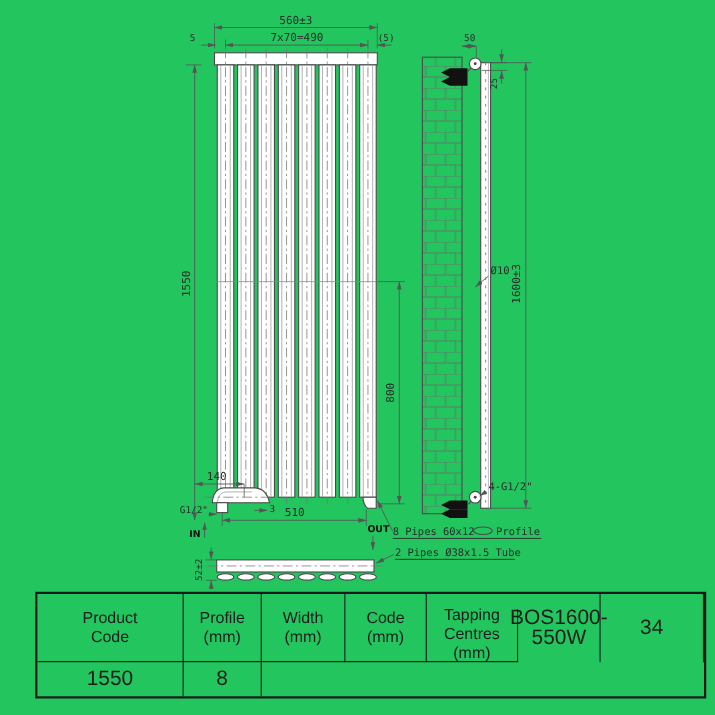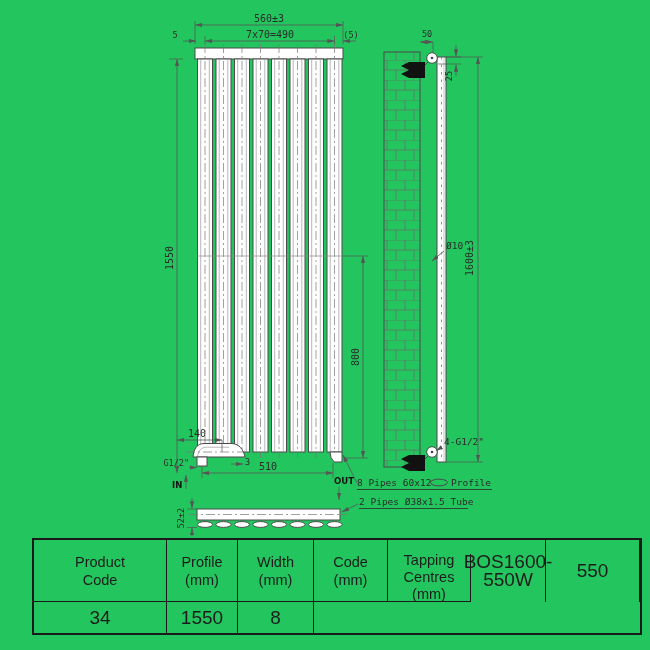--- a/index.html
+++ b/index.html
@@ -220,19 +220,18 @@
     <span>Code</span>
     <span>(mm)</span>
   </div>
   <div class="cell hdr" style="line-height:17px;margin-top:14px;">
     <span>Tapping</span>
     <span>Centres</span>
     <span>(mm)</span>
   </div>
 
   <div class="cell val">BOS1600-550W</div>
-  <div class="cell val">550</div>
   <div class="cell val">34</div>
   <div class="cell val">1550</div>
   <div class="cell val">8</div>
 </div>
 
 </div>
 
 </body></html>

